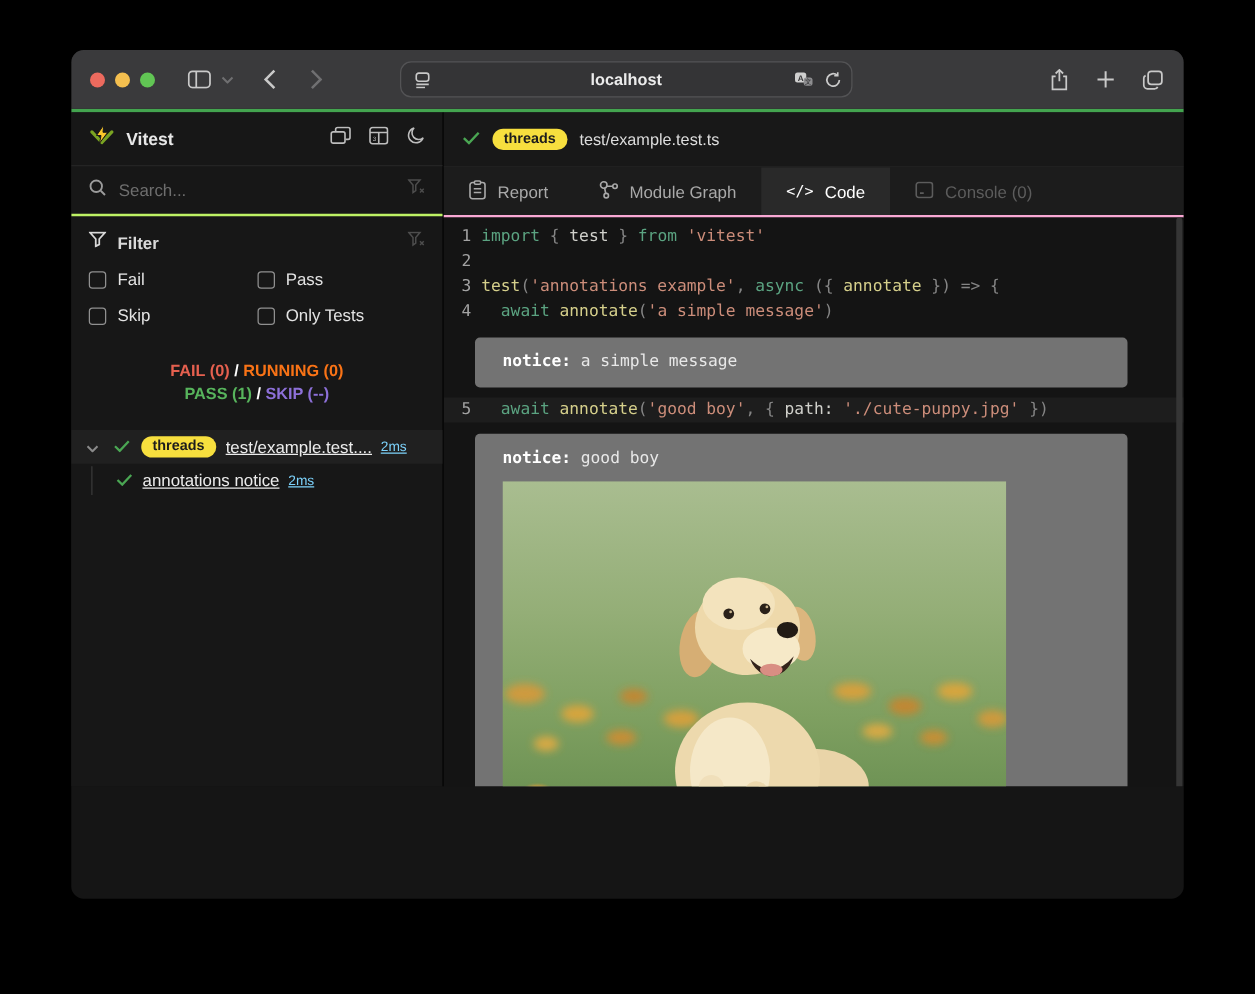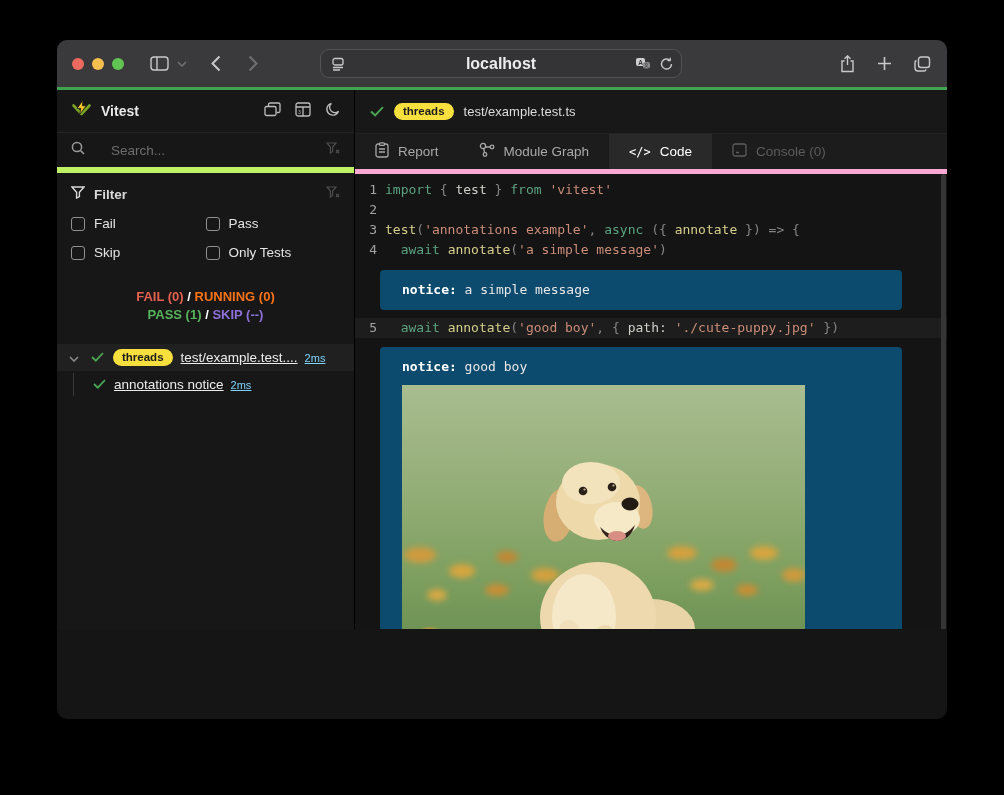--- a/index.html
+++ b/index.html
@@ -14,37 +14,37 @@
   .traffic { display:flex; gap:8px; margin-left:15px; }
   .light { width:12px; height:12px; border-radius:50%; }
   .light.red{ background:#ec6a5e; } .light.yellow{ background:#f4bf4f; } .light.green{ background:#61c554; }
   .tb-icon { display:flex; align-items:center; justify-content:center; color:#c9c9c9; }
   .tb-icon svg { display:block; }
   .dim { color:#6f6f71; }
   .addr { position:absolute; left:263px; width:362px; top:9px; height:29px;
           border:1px solid #535355; border-radius:9px; background:#343436;
           display:flex; align-items:center; }
   .addr-title { position:absolute; left:0; right:0; text-align:center; color:#ececec;
-                font-size:16px; font-weight:600; }
+                font-size:13px; font-weight:600; }
   .addr-right { position:absolute; right:8px; display:flex; gap:9px; align-items:center; color:#cfcfcf; }
   .tb-right { position:absolute; right:16px; display:flex; gap:22px; align-items:center; color:#c9c9c9; }
 
   
   .progress { height:3px; background:#43a44f; }
 
   
   .app { display:flex; height:539px; background:#141414; }
   .sidebar { width:298px; background:#171717; border-right:1px solid #000;
              display:flex; flex-direction:column; }
   .sb-header { height:43px; display:flex; align-items:center; padding:0 14px;
                border-bottom:1px solid #242424; }
   .sb-title { color:#e8e8e8; font-size:14px; font-weight:600; margin-left:9px; flex:1; }
   .sb-actions { display:flex; gap:14px; color:#bdbdbd; }
   .search-row { height:40px; display:flex; align-items:center; padding:0 14px;
-                border-bottom:6px solid #bef264; color:#9b9b9b;gap:16px; }
+                border-bottom:2px solid #bef264; color:#9b9b9b; }
   .search-row input { flex:1; margin-left:10px; background:transparent; border:none; outline:none;
                       color:#d7d7d7; font-size:13.5px; font-family:"Liberation Sans",sans-serif; }
   .search-row input::placeholder { color:#6e6e6e; }
   .filter { padding:12px 14px 14px; }
   .filter-head { display:flex; align-items:center; color:#d9d9d9; }
   .filter-title { font-size:13.5px; font-weight:700; margin-left:9px; flex:1; }
   .opts { margin-top:13px; display:grid; grid-template-columns:1fr 1fr; row-gap:14px; }
   .opt { display:flex; align-items:center; gap:9px; color:#e3e3e3; font-size:13.5px; cursor:default; }
   .box { width:14px; height:14px; border:1.5px solid #909090; border-radius:3px; }
   .status-panel { padding:14px 0 12px; text-align:center; font-size:13px; font-weight:700; }
@@ -61,37 +61,37 @@
   .trow.child { padding-left:36px; }
 
   .pill { background:#f7df3e; color:#1c1c1c; font-size:11.5px; font-weight:600;
           border-radius:999px; padding:2.5px 9px; line-height:1; }
 
   
   .main { flex:1; display:flex; flex-direction:column; min-width:0; }
   .file-header { height:44px; background:#181818; border-bottom:1px solid #232323;
                  display:flex; align-items:center; padding:0 15px; gap:10px; }
   .file-path { color:#dcdcdc; font-size:13px; }
-  .tabs { height:40px; background:#1c1c1c; border-bottom:5px solid #f9a8d4; display:flex; }
+  .tabs { height:40px; background:#1c1c1c; border-bottom:2px solid #f9a8d4; display:flex; }
   .tab { display:flex; align-items:center; gap:9px; padding:0 20px; color:#a9a9a9;
          font-size:13.5px; cursor:default; }
   .tab.active { background:#292929; color:#fff; }
   .tab.disabled { color:#5c5c5c; }
   .code-glyph { font-family:"DejaVu Sans Mono",monospace; font-size:12px; }
 
   
   .code-area { position:relative; flex:1; background:#141414; overflow:hidden;
                font-family:"DejaVu Sans Mono",monospace; font-size:13px; padding-top:6px; }
   .code-line { height:20px; line-height:20px; display:flex; white-space:pre; }
   .code-line.hl { background:#1d1d1d; }
   .gutter { width:22px; text-align:right; color:#a3a3a3; flex:none; }
   .ltext { margin-left:8px; }
   .tok-kw{ color:#5ba381; } .tok-fn{ color:#d5cf8b; } .tok-str{ color:#cc8d7a; }
   .tok-p{ color:#858585; } .tok-tx{ color:#d0d0cb; }
-  .notice { background:#0c4a6e; border-radius:4px; margin:10px 45px 8px 25px; padding:10px 22px; }
+  .notice { background:#737373; border-radius:4px; margin:10px 45px 8px 25px; padding:10px 22px; }
   .notice.with-img { margin-top:9px; padding-bottom:12px; }
   .notice-line { height:20px; line-height:20px; color:#e8e8e8; }
   .notice-label { font-weight:700; color:#fff; }
   .notice-img { margin-top:8px; width:403px; height:300px; display:block; }
   .scroll-thumb { position:absolute; top:0; right:1px; width:5px; height:476px;
                   border-radius:3px; background:#353535; }
   .check { flex:none; }
 </style>
 </head>
 <body>

